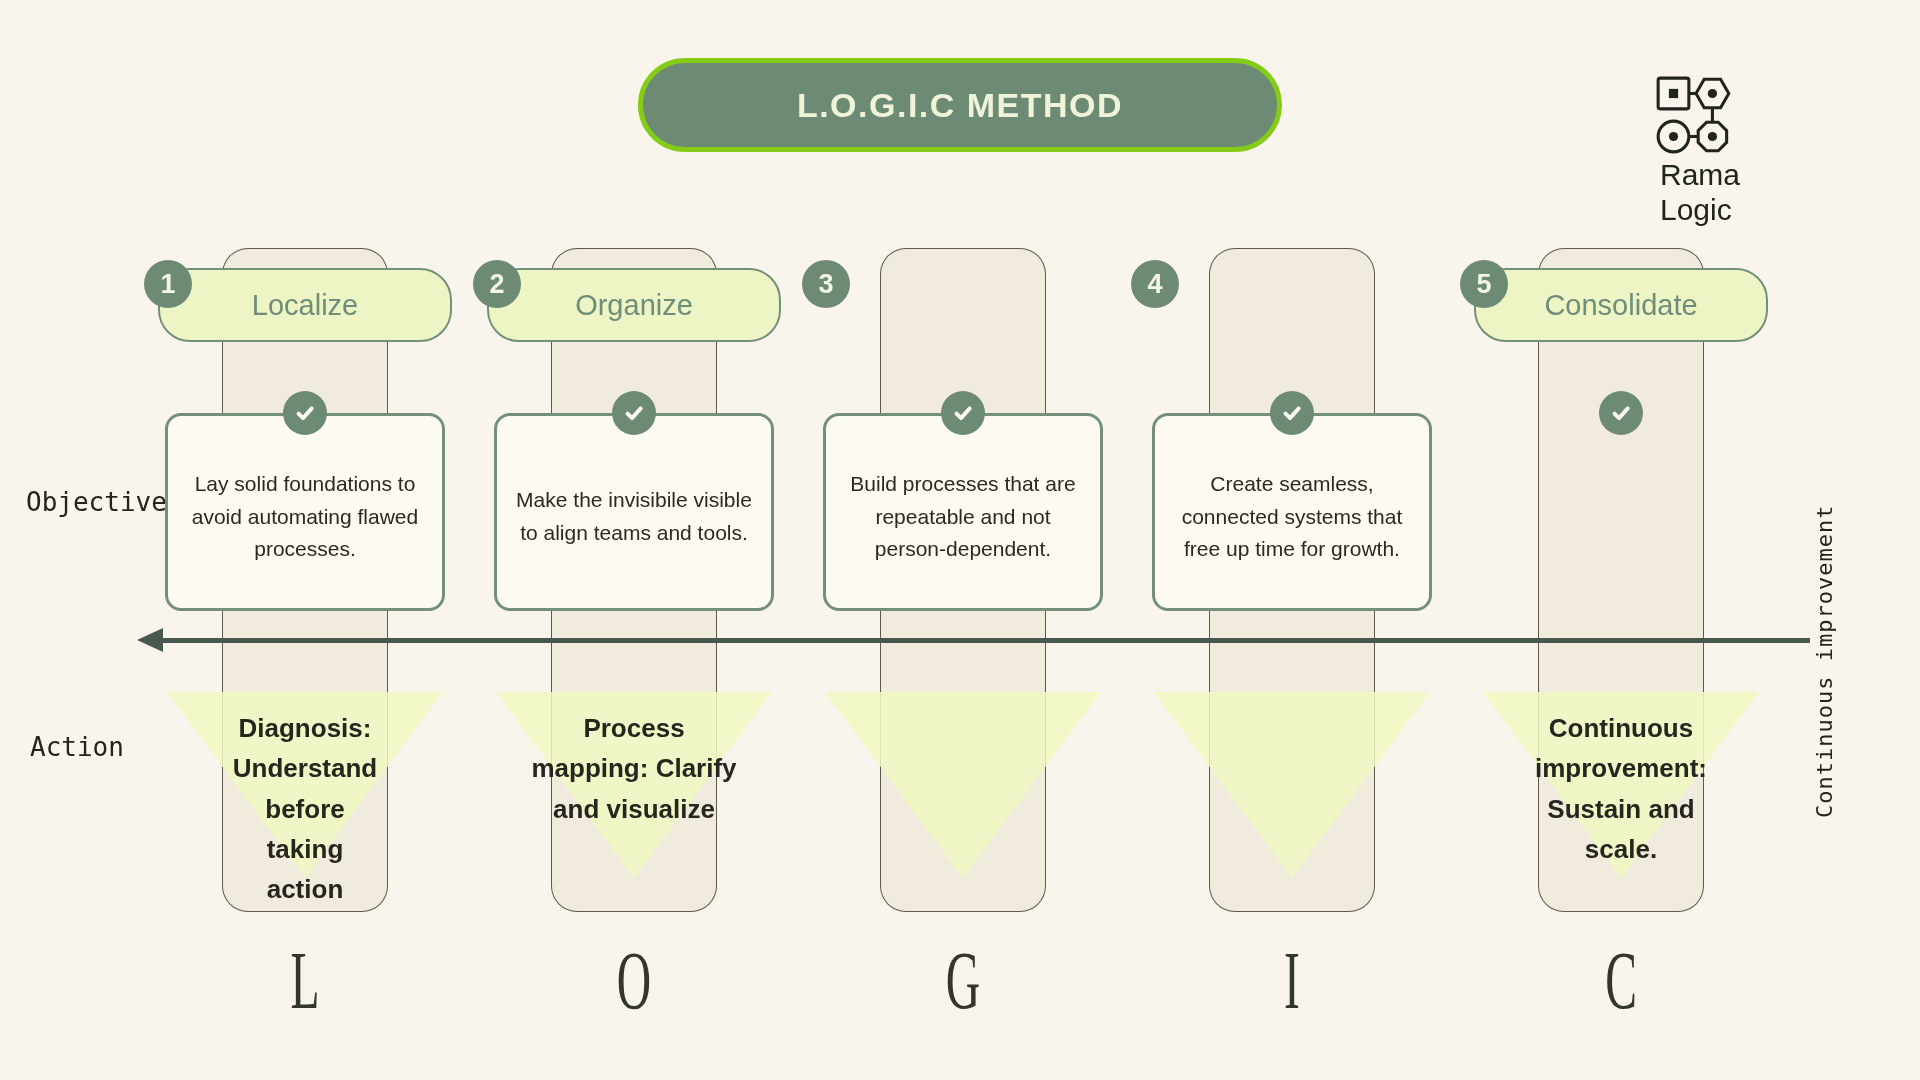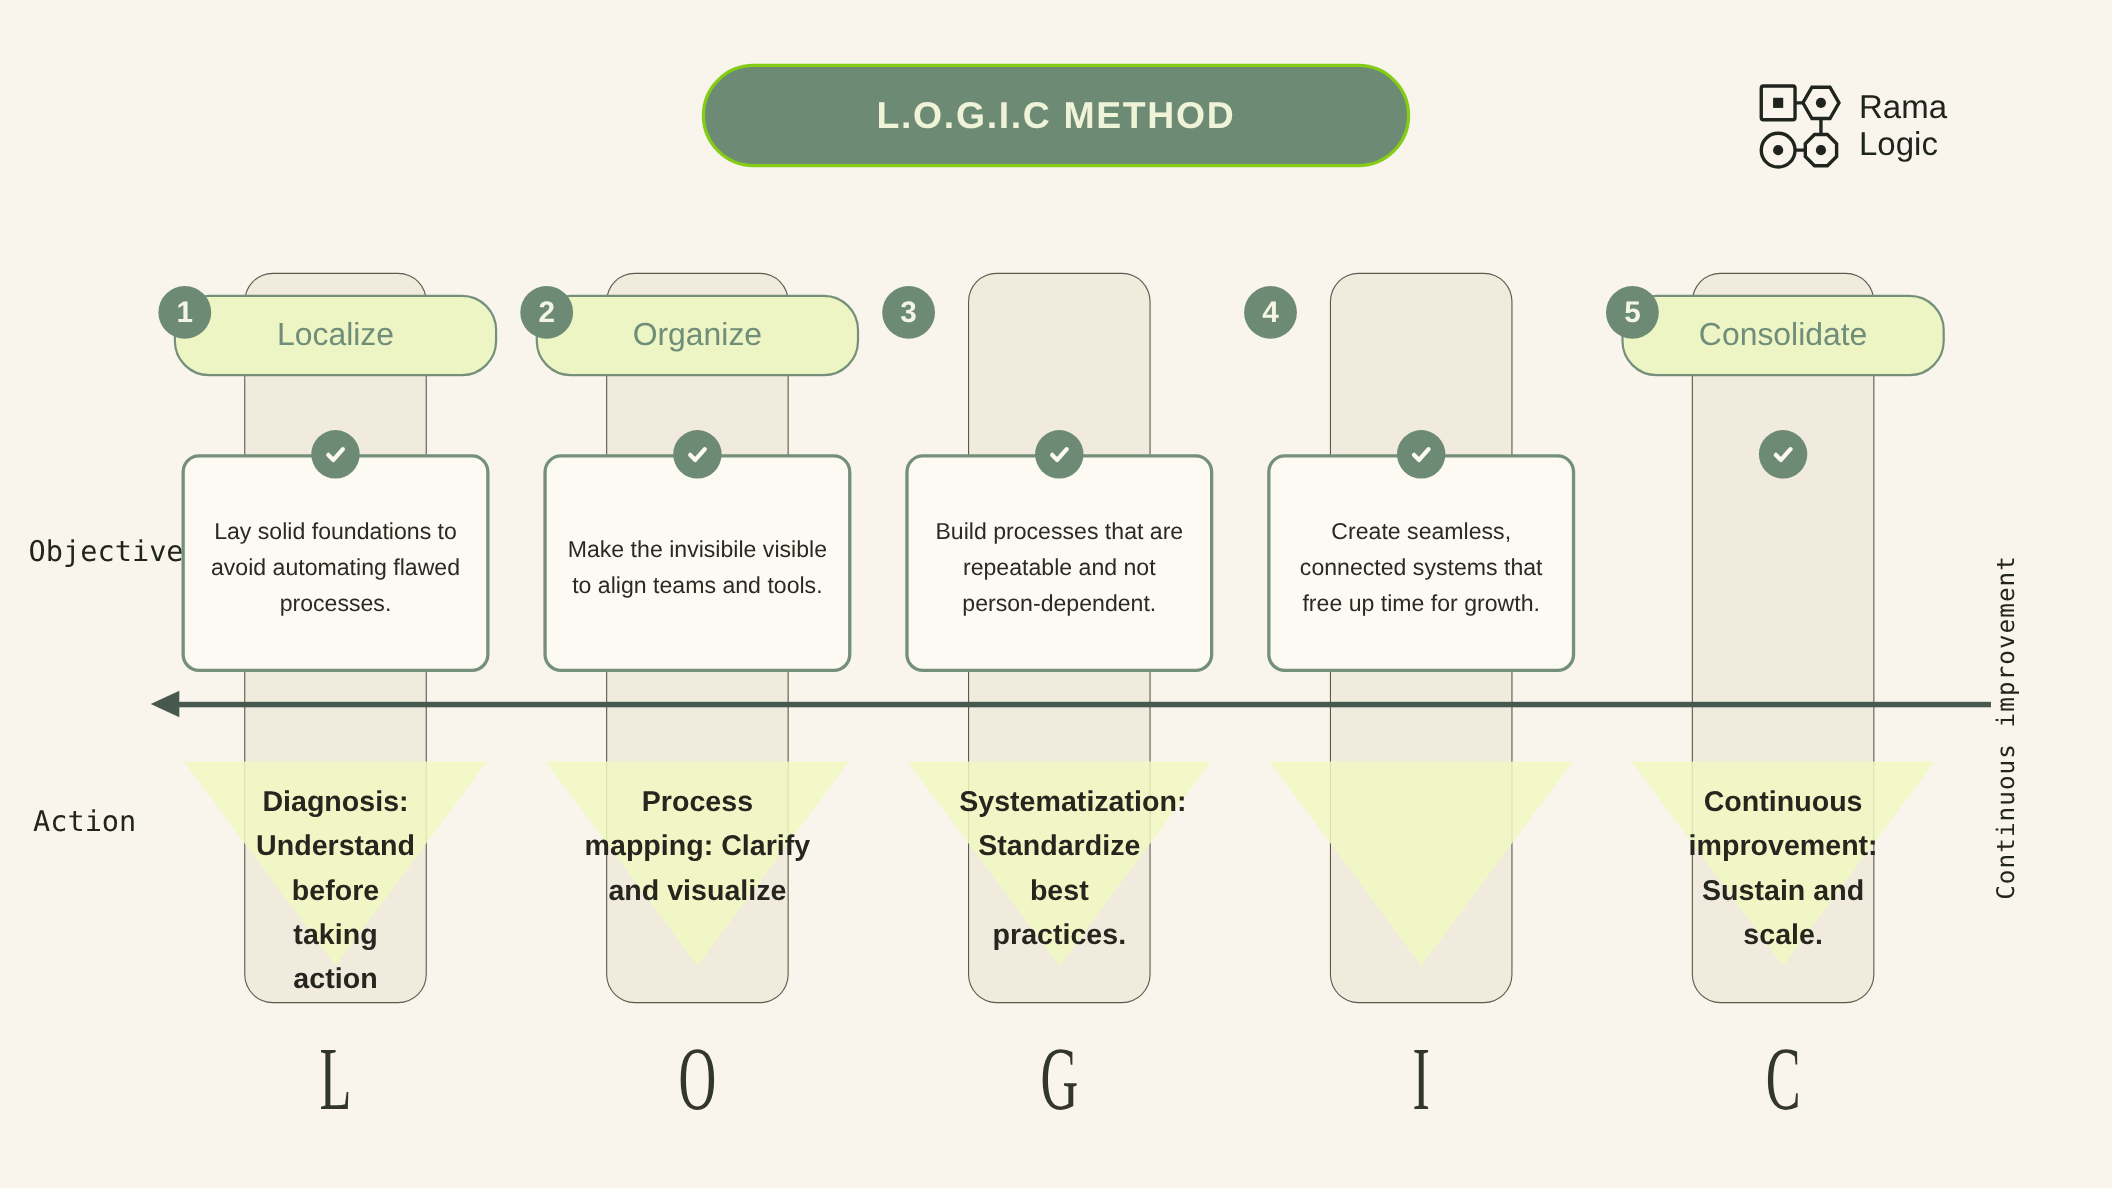--- a/index.html
+++ b/index.html
@@ -10,32 +10,32 @@
   .canvas{
     position:relative;
     width:1920px;height:1080px;
     background:#faf5ec;
     overflow:hidden;
   }
 
   
   .title-pill{
     position:absolute;left:638px;top:58px;width:644px;height:94px;
-    background:#6d8a74;border:3px solid #84cc16;border-radius:50px;
+    background:#6d8a74;border:5px solid #84cc16;border-radius:50px;
     display:flex;align-items:center;justify-content:center;
     box-sizing:border-box;
   }
   .title-pill span{
     color:#eff4d8;font-size:34px;font-weight:bold;letter-spacing:1.5px;
   }
 
   
   .logo{
-    position:absolute;left:1596px;top:72px;
-    display:flex;align-items:center;
+    position:absolute;left:1650px;top:72px;
+    display:flex;align-items:center;flex-direction:column;
   }
   .logo .mark{width:84px;height:86px;}
   .logo .wordmark{
     margin-left:10px;color:#20241e;font-size:30px;line-height:1.15;font-weight:500;
   }
 
   
   .row-label{
     position:absolute;
     font-family:"DejaVu Sans Mono", monospace;
@@ -223,23 +223,20 @@
       <div class="badge">3</div>
       <div class="obj-card">
         <div class="obj-text">Build processes that are repeatable and not person-dependent.</div>
       </div>
       <div class="check">
         <svg width="26" height="26" viewBox="0 0 24 24">
             <path d="M6 12.5l4.2 4.2 8-9" stroke="#fcfaf2" stroke-width="3.6" fill="none" stroke-linecap="round" stroke-linejoin="round"></path>
           </svg>
       </div>
       <div class="triangle"></div>
-      <div class="action-text">
-        <span>Systematization: Standardize best practices.</span>
-      </div>
       <div class="big-letter">G</div>
     </div>
 
     <div class="step">
       <div class="track"></div>
       <div class="badge">4</div>
       <div class="obj-card">
         <div class="obj-text">Create seamless, connected systems that free up time for growth.</div>
       </div>
       <div class="check">

